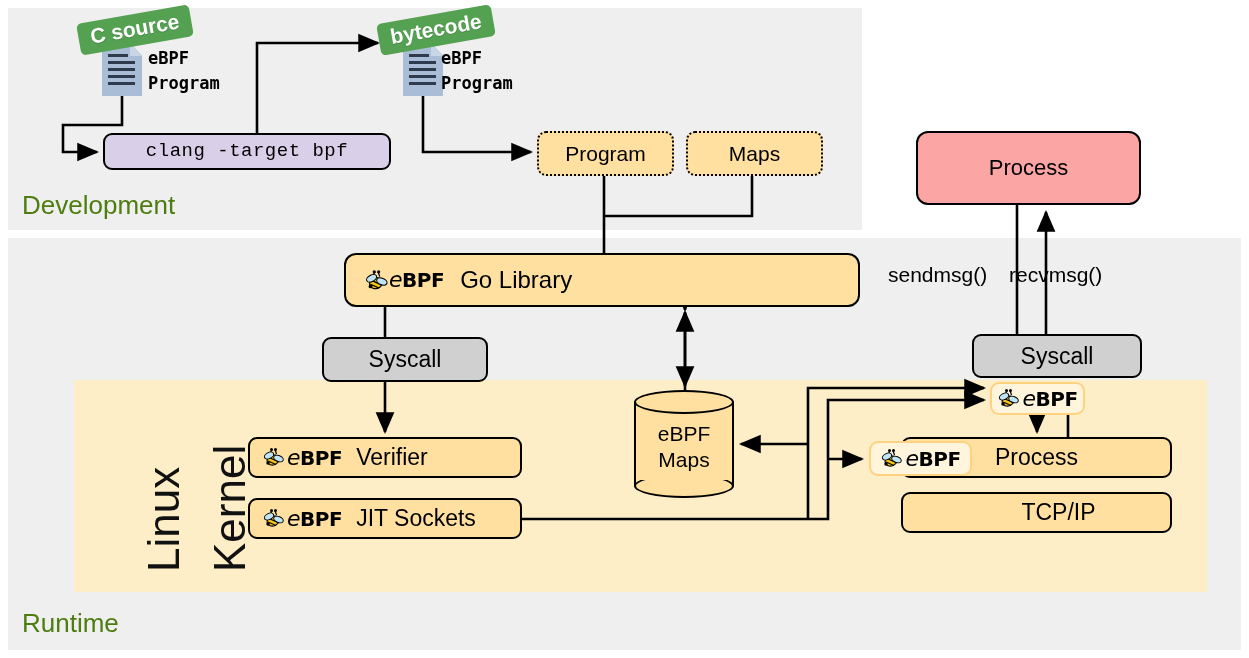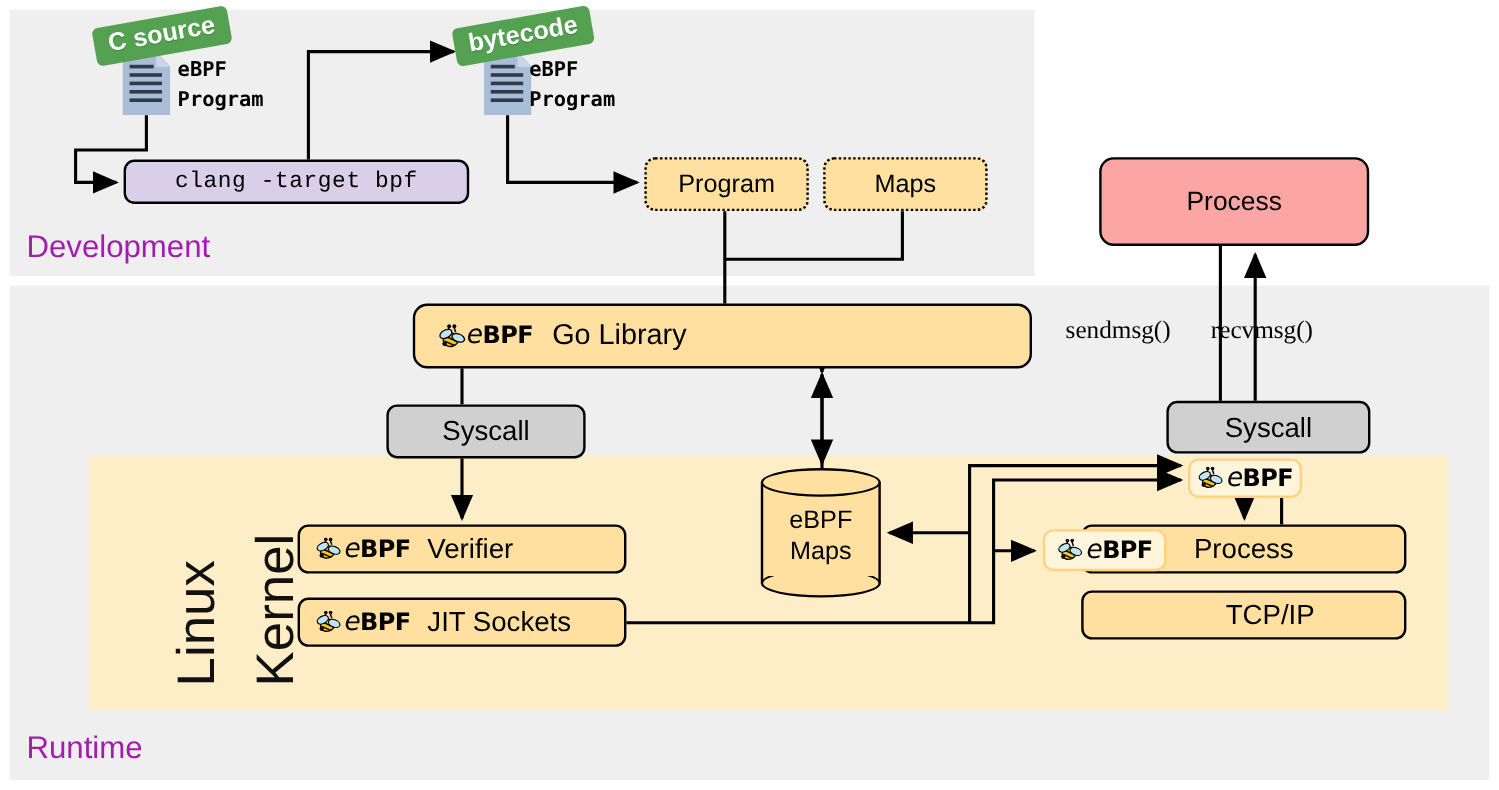--- a/index.html
+++ b/index.html
@@ -4,21 +4,21 @@
 <style>
   html,body{margin:0;padding:0;background:#ffffff;}
   body{width:1249px;height:658px;position:relative;overflow:hidden;
        font-family:"Liberation Sans",sans-serif;color:#000;}
   .stage{position:absolute;left:0;top:0;width:1249px;height:658px;}
   .panel{position:absolute;}
   #dev-panel{left:8px;top:8px;width:854px;height:222px;background:#efefef;}
   #runtime-panel{left:8px;top:238px;width:1233px;height:412px;background:#efefef;}
   #kernel-panel{left:74px;top:380px;width:1133px;height:212px;background:#fdeec8;}
 
-  .section-label{position:absolute;font-size:26px;color:#a21caf;letter-spacing:0px;}
+  .section-label{position:absolute;font-size:26px;color:#4d7c0f;letter-spacing:0px;}
   #dev-label{left:22px;top:190px;}
   #runtime-label{left:22px;top:608px;}
 
   .box{position:absolute;box-sizing:border-box;display:flex;align-items:center;
        justify-content:center;border:2px solid #000;border-radius:9px;
        font-size:21px;line-height:1;background:#fff;}
   .yellow{background:#ffe0a0;}
   .gray{background:#d0d0d0;margin-left:20px;}
   .light{background:#eeeeee;}
   .purple{background:#d9cfe8;}
@@ -81,21 +81,21 @@
      clip-path:polygon(0 0,100% 100%,0 100%);}
   .docicon .ln{position:absolute;left:6px;height:3px;background:#2d3b4d;}
 
   .doclabel{position:absolute;font-family:"DejaVu Sans Mono",monospace;font-weight:bold;
      font-size:17px;line-height:1.45;white-space:pre-line;}
 
   .tag{position:absolute;background:#55a152;color:#fff;font-weight:bold;font-size:21px;
      padding:3px 12px 5px;border-radius:5px;white-space:nowrap;
      text-shadow:0 1px 0 rgba(0,0,0,.18);}
 
-  .calllabel{position:absolute;font-family:Liberation Serif, serif;font-size:21px;}
+  .calllabel{position:absolute;font-family:Liberation Sans, sans-serif;font-size:21px;}
 
   svg.lines{position:absolute;left:0;top:0;width:1249px;height:658px;overflow:visible;}
 </style>
 </head>
 <body>
 
 <div class="stage">
 
   <div class="panel" id="dev-panel"></div>
   <div class="panel" id="runtime-panel"></div>

